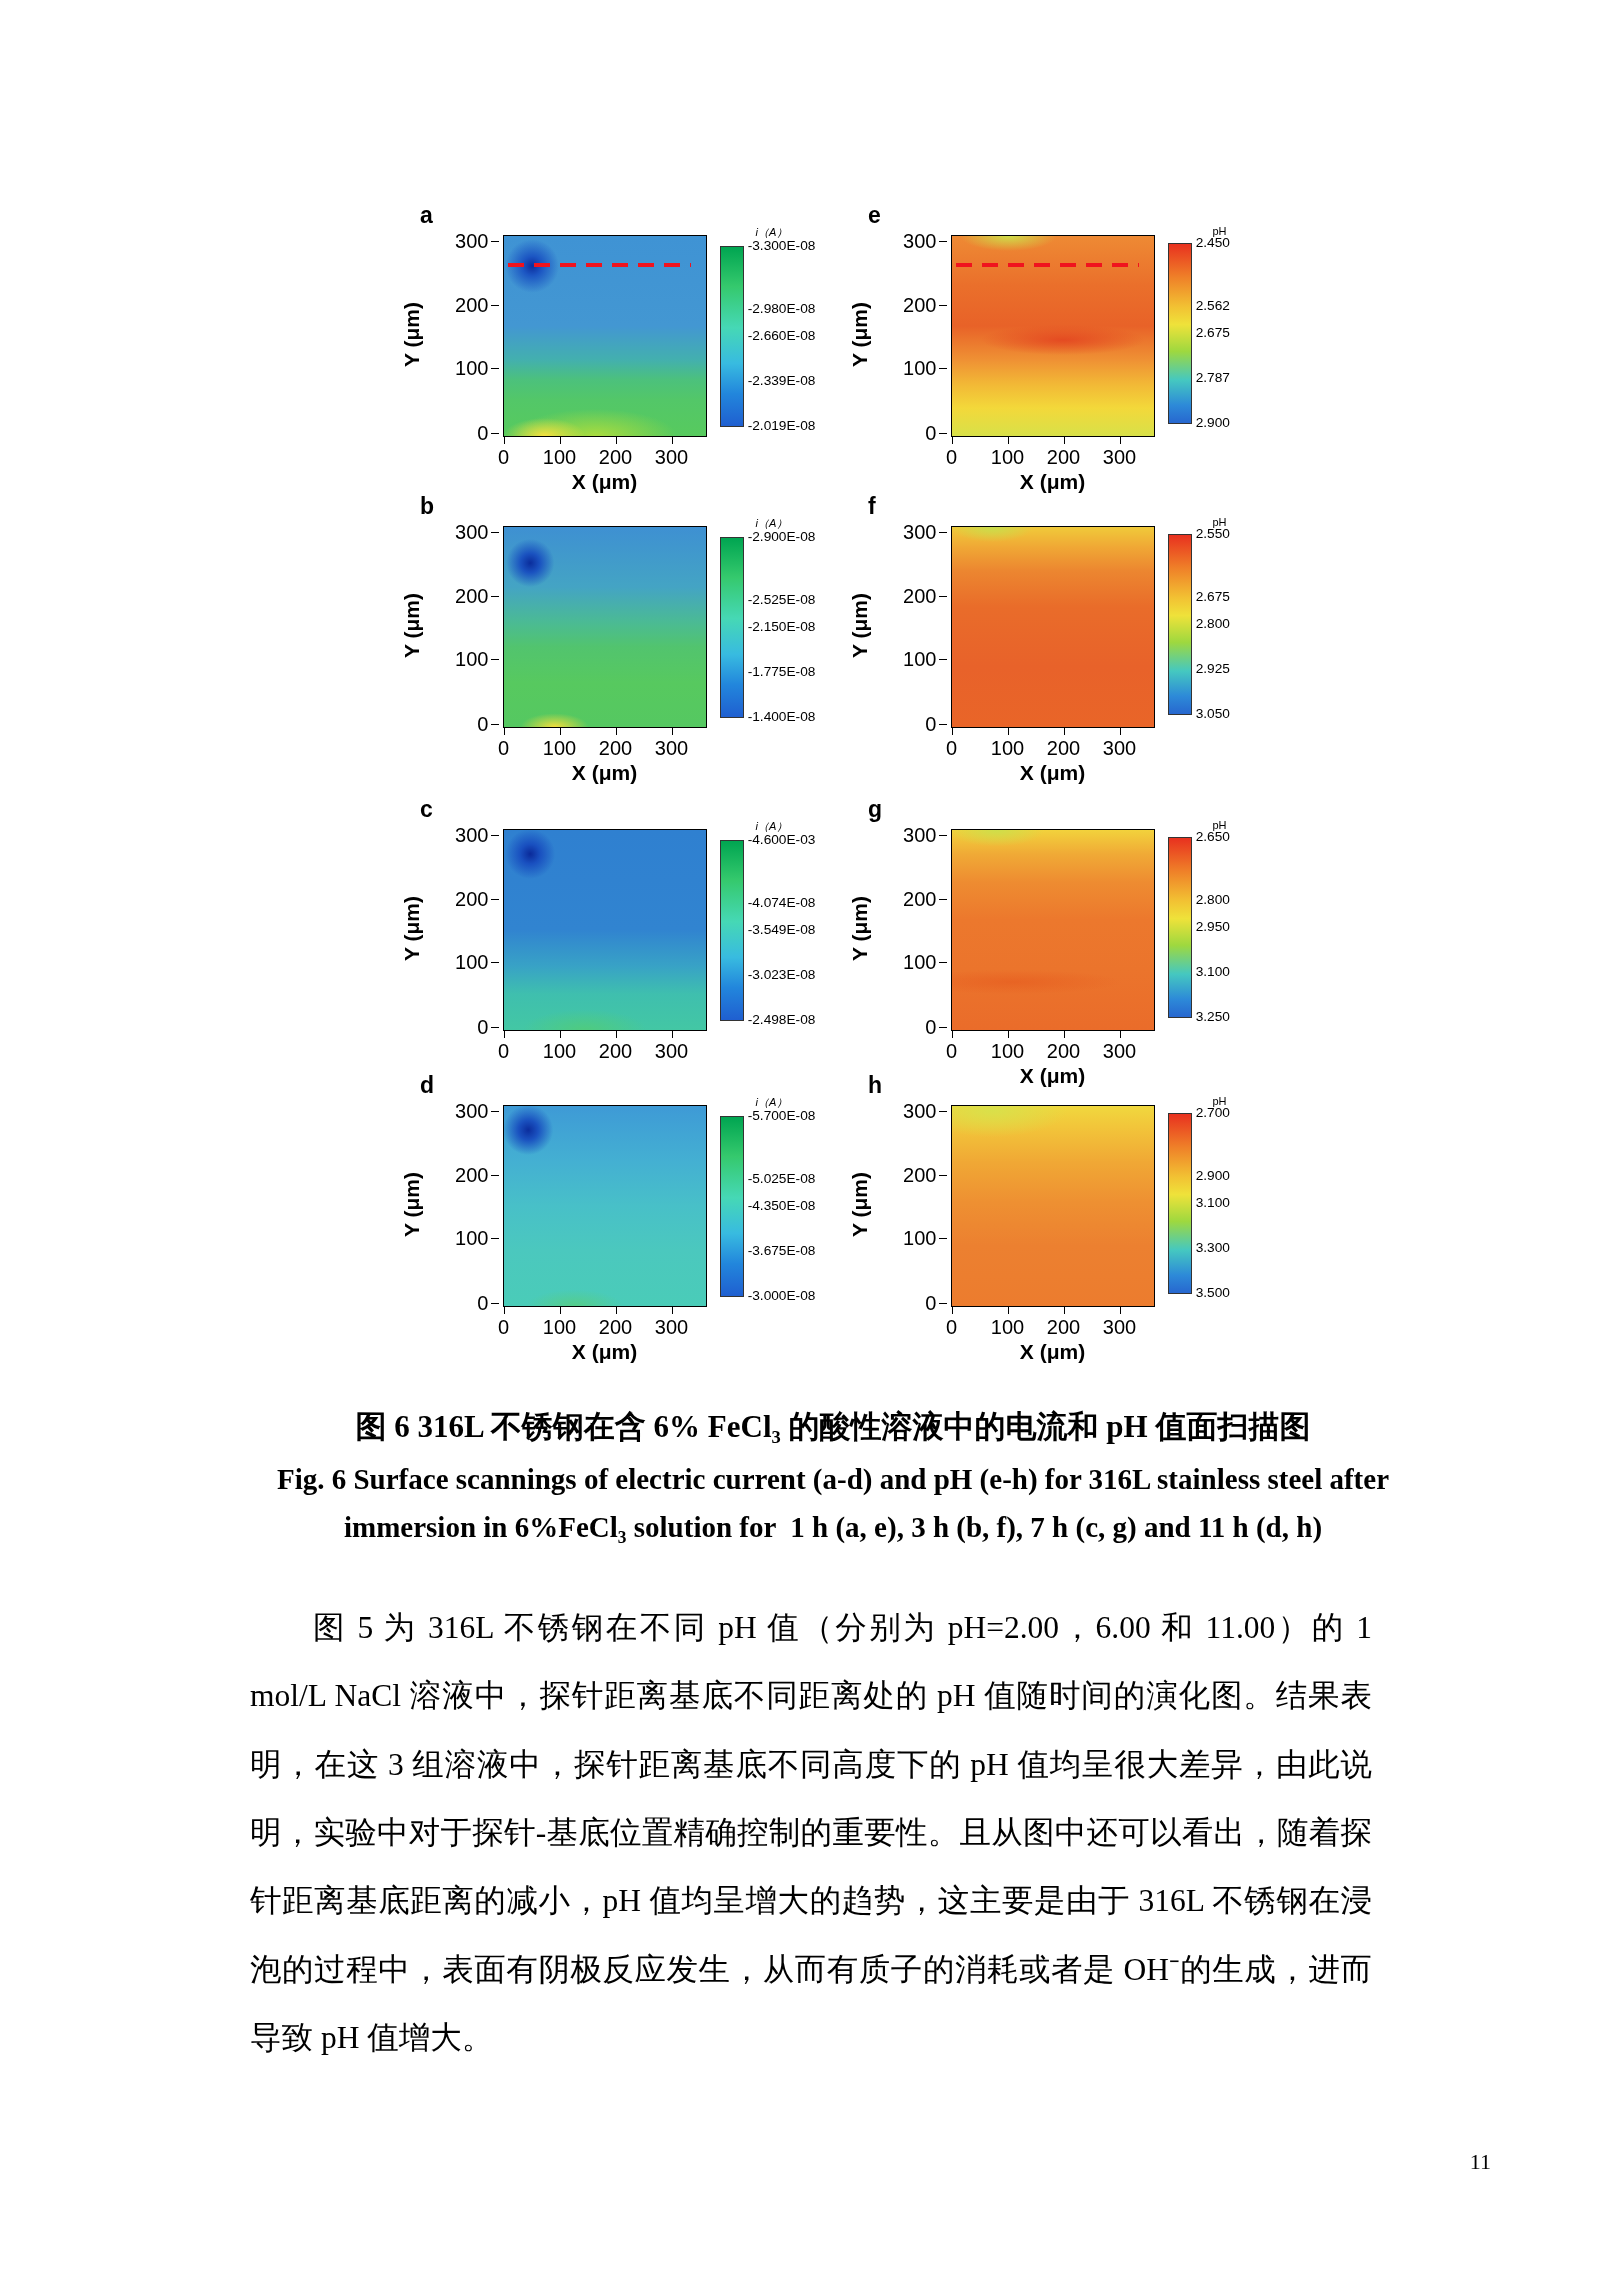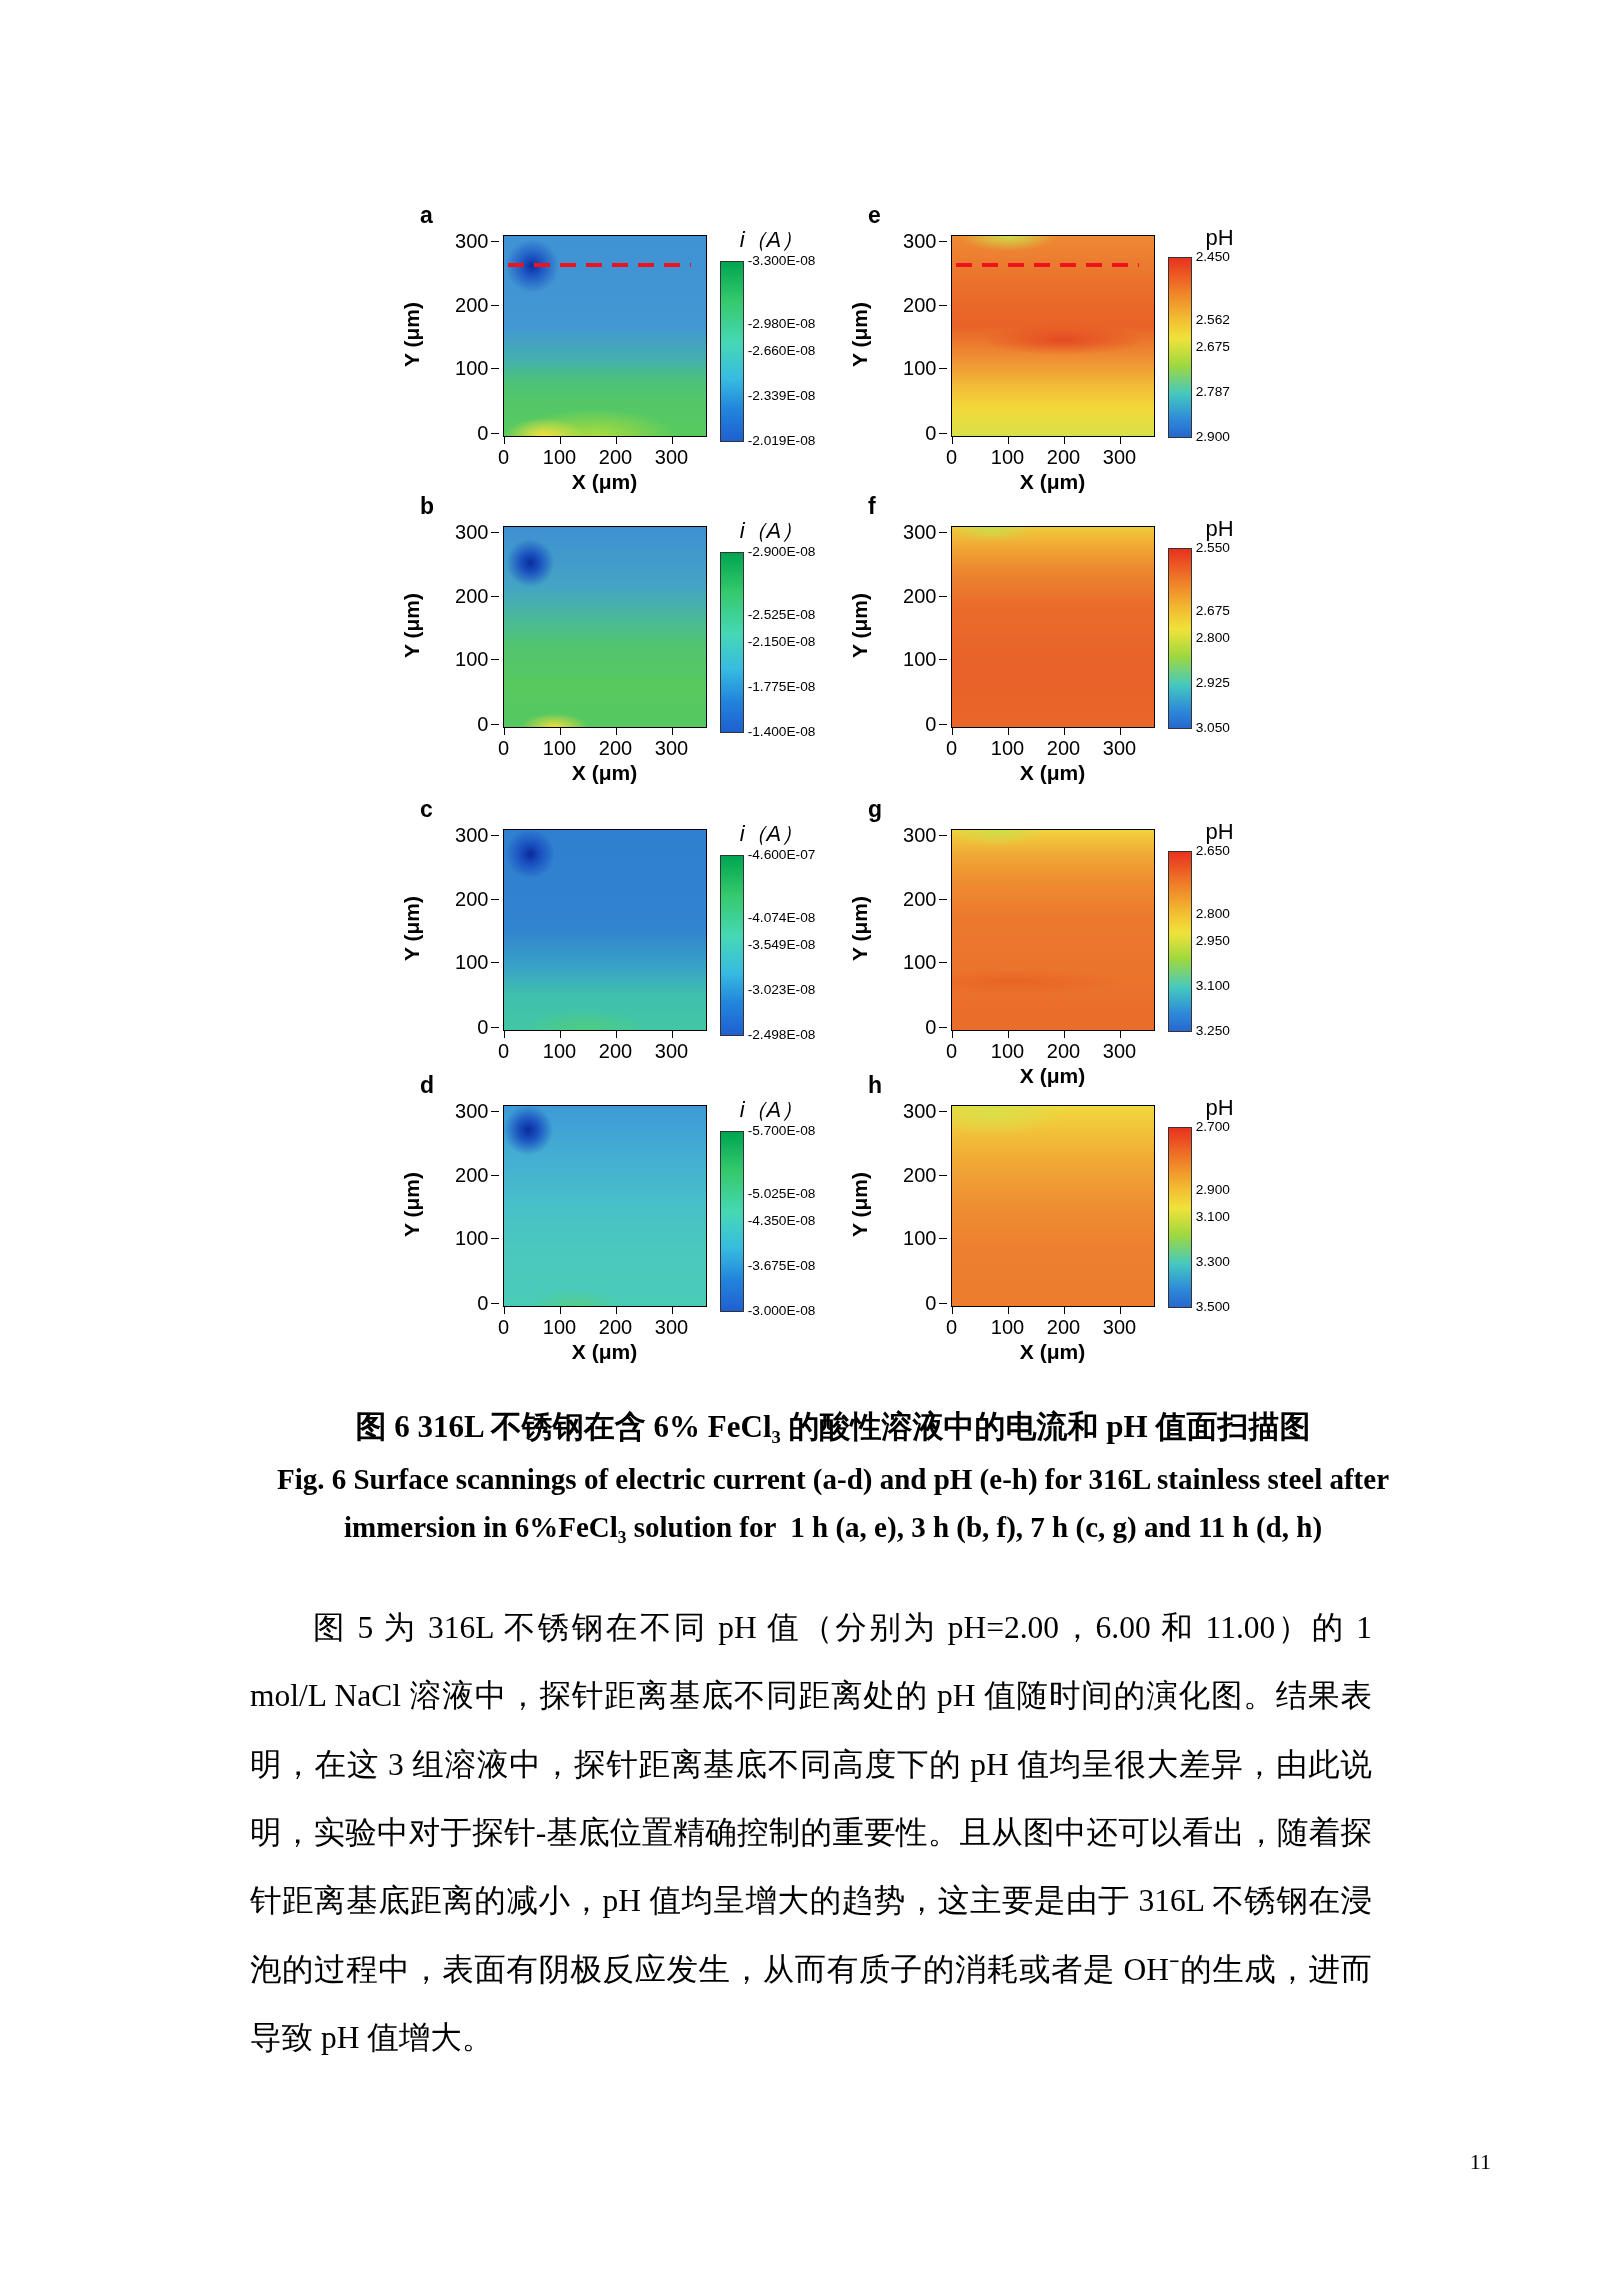--- a/index.html
+++ b/index.html
@@ -59,21 +59,21 @@
   .xtick:nth-child(1){ left:-27px; }
   .xtick:nth-child(2){ left:29px; }
   .xtick:nth-child(3){ left:85px; }
   .xtick:nth-child(4){ left:141px; }
   .x-title {
     position:absolute; left:103px; top:268px; width:243px;
     text-align:center; font-weight:bold; font-size:21px;
   }
 
   .cb { position:absolute; left:340px; top:23px; width:109px; }
-  .cb-title { width:103px; text-align:center; font-size:22px; margin-bottom:5.5px; }
+  .cb-title { width:103px; text-align:center; font-size:11px; margin-bottom:5.5px; }
   .cb-title.italic { font-style:italic; }
   .cb-body { display:flex; }
   .cb-bar { width:22px; height:179px; border:0.7px solid #333; }
   .cb-ticks { position:relative; width:83px; height:179px; margin-left:4.1px; }
   .cbtick { position:absolute; left:0; font-size:13.7px; line-height:15px; white-space:nowrap; }
   .cbtick:nth-child(1){ top:-7.5px; }
   .cbtick:nth-child(2){ top:55px; }
   .cbtick:nth-child(3){ top:82px; }
   .cbtick:nth-child(4){ top:127px; }
   .cbtick:nth-child(5){ top:172px; }
@@ -273,21 +273,21 @@
           <span class="ytick">200</span>
           <span class="ytick">100</span>
           <span class="ytick">0</span>
         </div>
         <div class="plot heat-c"></div>
         <div class="cb">
           <div class="cb-title italic">i（A）</div>
           <div class="cb-body">
             <div class="cb-bar cb-current"></div>
             <div class="cb-ticks">
-              <span class="cbtick">-4.600E-07</span>
+              <span class="cbtick">-4.600E-03</span>
               <span class="cbtick">-4.074E-08</span>
               <span class="cbtick">-3.549E-08</span>
               <span class="cbtick">-3.023E-08</span>
               <span class="cbtick">-2.498E-08</span>
             </div>
           </div>
         </div>
         <div class="x-ticks">
           <span class="xtick">0</span>
           <span class="xtick">100</span>

